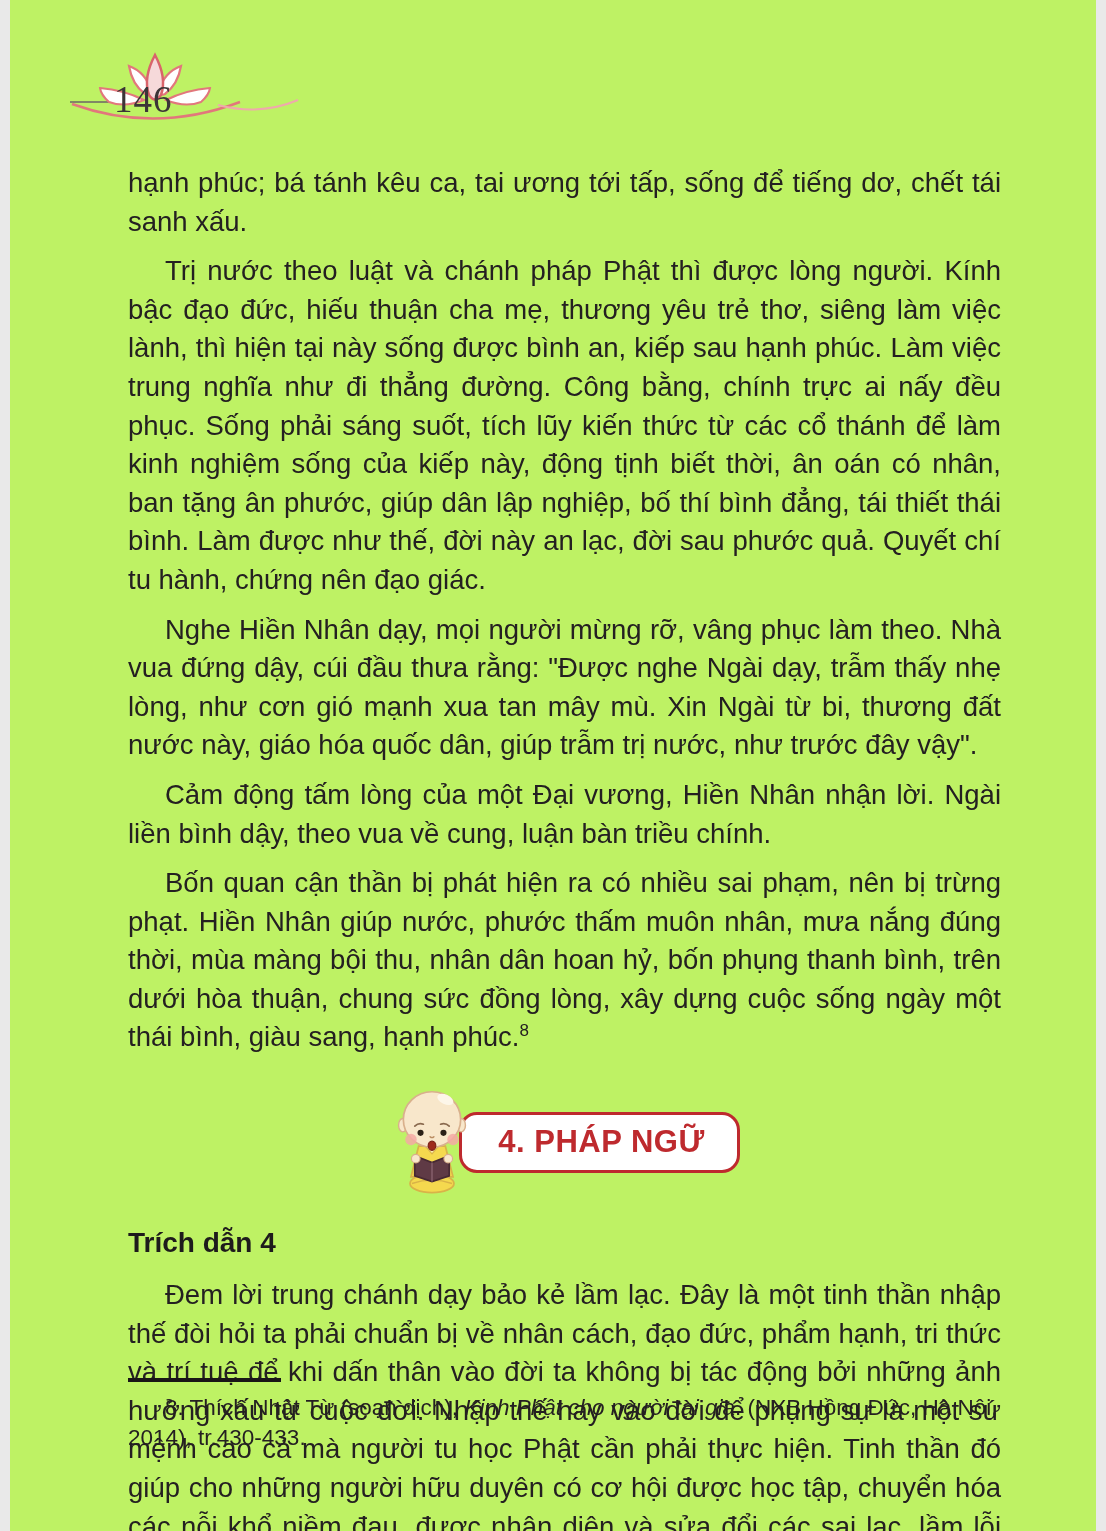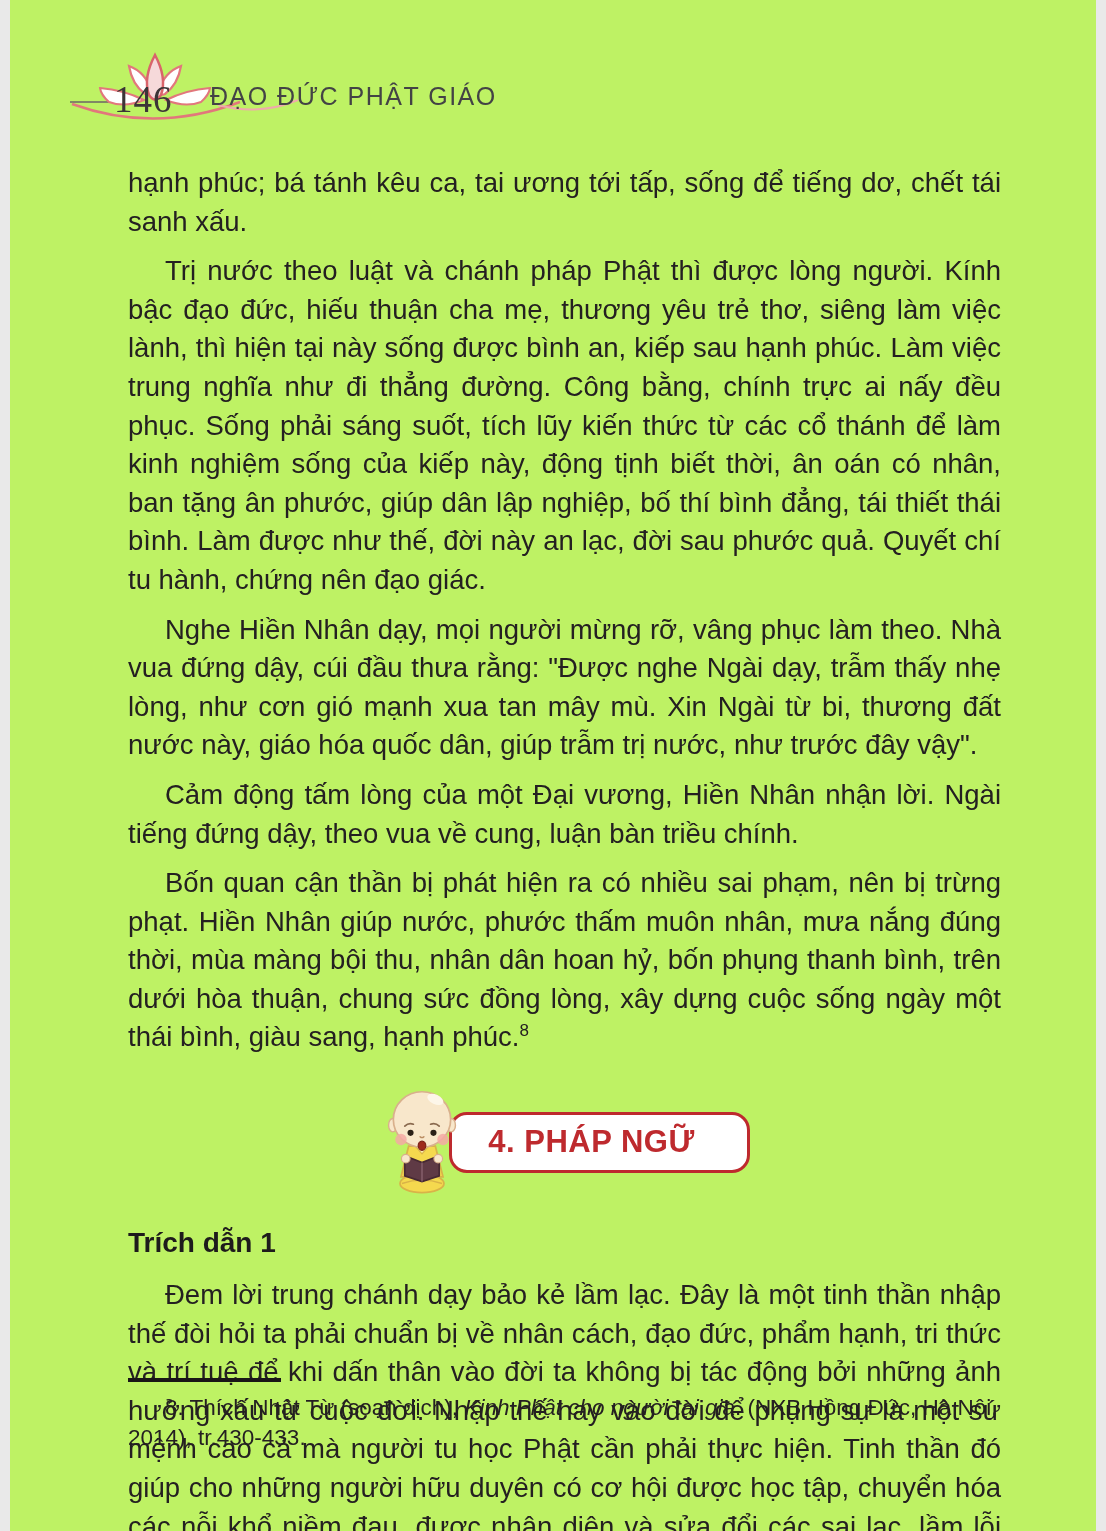--- a/index.html
+++ b/index.html
@@ -43,21 +43,21 @@
   
   .badge-row {
     display:flex; align-items:center; justify-content:center;
     margin:26px 0 14px 0; height:118px;
   }
   .monk { position:relative; z-index:2; margin-right:-16px; margin-top:-4px; }
   .badge-pill {
     position:relative; z-index:1;
     border:3.5px solid #BE2A2E; border-radius:18px;
     background:#ffffff;
-    padding:9px 52px 10px 36px;
+    padding:9px 32px 10px 36px;
     font-size:31px; font-weight:bold; color:#BE2A2E;
     letter-spacing:0.5px; white-space:nowrap;
   }
 
   
   .subhead { font-size:28px; font-weight:bold; color:#1e1b1c; margin:26px 0 17px 0; }
 
   
   .footnote { position:absolute; left:118px; top:1378px; width:873px; }
   .fn-rule { width:153px; height:4px; background:#191617; margin-bottom:11px; }
@@ -76,28 +76,27 @@
         <path d="M2,52 Q85,82 170,50" stroke="#E2777C" stroke-width="2.5" fill="none"></path>
         <path d="M148,53 Q190,64 228,48" stroke="#EFA9AC" stroke-width="2" fill="none"></path>
         <path d="M30,36 Q54,38 74,48 Q55,56 39,50 Q31,43 30,36 Z" fill="#ffffff" stroke="#E2777C" stroke-width="2"></path>
         <path d="M140,36 Q116,38 96,48 Q115,56 131,50 Q139,43 140,36 Z" fill="#ffffff" stroke="#E2777C" stroke-width="2"></path>
         <path d="M59,14 C61,26 67,36 75,42 C79,44 81,41 80,37 C78,27 70,18 59,14 Z" fill="#ffffff" stroke="#E2777C" stroke-width="2.2"></path>
         <path d="M111,14 C109,26 103,36 95,42 C91,44 89,41 90,37 C92,27 100,18 111,14 Z" fill="#ffffff" stroke="#E2777C" stroke-width="2.2"></path>
         <path d="M85,3 C77,18 75,32 79,43 C83,49 87,49 91,43 C95,32 93,18 85,3 Z" fill="#F6D9DA" stroke="#D9646B" stroke-width="2.5"></path>
       </svg>
       <span class="page-num">146</span>
     </div>
-    <div class="running-title">ĐẠO ĐỨC PHẬT GIÁO</div>
   </div>
 
   <div class="body-col">
     <p class="body-p cont">hạnh phúc; bá tánh kêu ca, tai ương tới tấp, sống để tiếng dơ, chết tái sanh xấu.</p>
     <p class="body-p">Trị nước theo luật và chánh pháp Phật thì được lòng người. Kính bậc đạo đức, hiếu thuận cha mẹ, thương yêu trẻ thơ, siêng làm việc lành, thì hiện tại này sống được bình an, kiếp sau hạnh phúc. Làm việc trung nghĩa như đi thẳng đường. Công bằng, chính trực ai nấy đều phục. Sống phải sáng suốt, tích lũy kiến thức từ các cổ thánh để làm kinh nghiệm sống của kiếp này, động tịnh biết thời, ân oán có nhân, ban tặng ân phước, giúp dân lập nghiệp, bố thí bình đẳng, tái thiết thái bình. Làm được như thế, đời này an lạc, đời sau phước quả. Quyết chí tu hành, chứng nên đạo giác.</p>
     <p class="body-p">Nghe Hiền Nhân dạy, mọi người mừng rỡ, vâng phục làm theo. Nhà vua đứng dậy, cúi đầu thưa rằng: "Được nghe Ngài dạy, trẫm thấy nhẹ lòng, như cơn gió mạnh xua tan mây mù. Xin Ngài từ bi, thương đất nước này, giáo hóa quốc dân, giúp trẫm trị nước, như trước đây vậy".</p>
-    <p class="body-p">Cảm động tấm lòng của một Đại vương, Hiền Nhân nhận lời. Ngài tiếng đứng dậy, theo vua về cung, luận bàn triều chính.</p>
+    <p class="body-p">Cảm động tấm lòng của một Đại vương, Hiền Nhân nhận lời. Ngài liền bình dậy, theo vua về cung, luận bàn triều chính.</p>
     <p class="body-p"><span>Bốn quan cận thần bị phát hiện ra có nhiều sai phạm, nên bị trừng phạt. Hiền Nhân giúp nước, phước thấm muôn nhân, mưa nắng đúng thời, mùa màng bội thu, nhân dân hoan hỷ, bốn phụng thanh bình, trên dưới hòa thuận, chung sức đồng lòng, xây dựng cuộc sống ngày một thái bình, giàu sang, hạnh phúc.</span><sup>8</sup></p>
 
     <div class="badge-row">
       <svg class="monk" width="86" height="118" viewBox="0 0 90 115">
 
         <ellipse cx="45" cy="103" rx="23" ry="9.5" fill="#F5D94E" stroke="#D9B348" stroke-width="1.8"></ellipse>
         <path d="M24,103 Q45,96 66,103" stroke="#D9B348" stroke-width="1.5" fill="none"></path>
 
         <path d="M31,64 L59,64 L67,96 L23,96 Z" fill="#F5D94E" stroke="#D9B348" stroke-width="1.8"></path>
         <path d="M38,64 L45,72 L52,64" fill="#FBEFB8" stroke="#D9B348" stroke-width="1.2"></path>
@@ -122,21 +121,21 @@
 
         <circle cx="23" cy="57" r="6" fill="#F4A9A4" opacity="0.85"></circle>
         <circle cx="67" cy="57" r="6" fill="#F4A9A4" opacity="0.85"></circle>
 
         <path d="M43,54 q2,2 4,0" stroke="#B98C62" stroke-width="1.5" fill="none" stroke-linecap="round"></path>
         <ellipse cx="45" cy="63.5" rx="4" ry="4.8" fill="#9E2A1C" stroke="#7A1F15" stroke-width="1.2"></ellipse>
       </svg>
       <div class="badge-pill">4. PHÁP NGỮ</div>
     </div>
 
-    <h2 class="subhead">Trích dẫn 1</h2>
+    <h2 class="subhead">Trích dẫn 4</h2>
     <p class="body-p">Đem lời trung chánh dạy bảo kẻ lầm lạc. Đây là một tinh thần nhập thế đòi hỏi ta phải chuẩn bị về nhân cách, đạo đức, phẩm hạnh, tri thức và trí tuệ để khi dấn thân vào đời ta không bị tác động bởi những ảnh hưởng xấu từ cuộc đời. Nhập thế hay vào đời để phụng sự là một sứ mệnh cao cả mà người tu học Phật cần phải thực hiện. Tinh thần đó giúp cho những người hữu duyên có cơ hội được học tập, chuyển hóa các nỗi khổ niềm đau, được nhận diện và sửa đổi các sai lạc, lầm lỗi mà họ đã vô tình hoặc cố ý tạo ra. Nhờ đó, đời sống trở nên tươi sáng hơn, bình an hơn, hạnh phúc hơn.</p>
   </div>
 
   <div class="footnote">
     <div class="fn-rule"></div>
     <p class="fn-text"><span>8. Thích Nhật Từ (soạn dịch), </span><i>Kinh Phật cho người tại gia</i><span>. (NXB Hồng Đức, Hà Nội, 2014), tr.430-433.</span></p>
   </div>
 
 </div>
 

